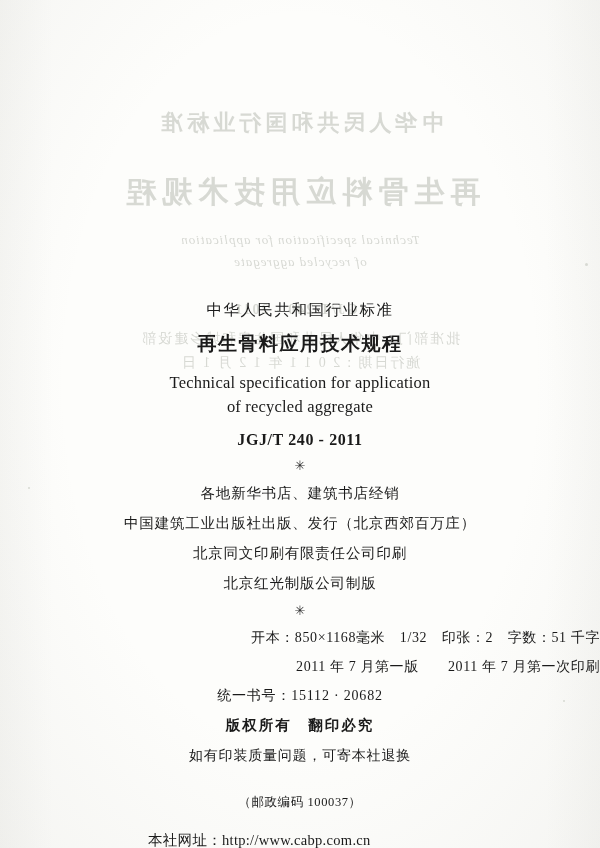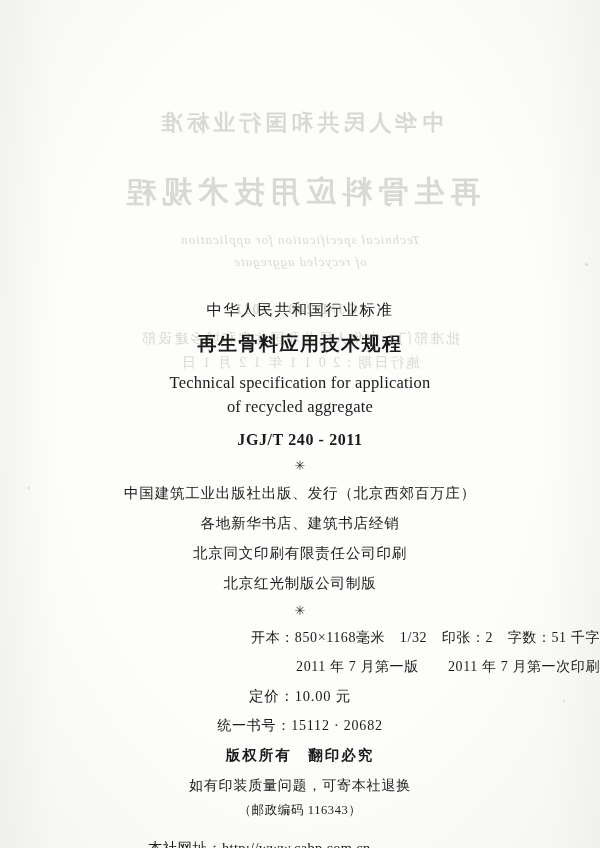--- a/index.html
+++ b/index.html
@@ -131,21 +131,21 @@
   .l-rights {
     font-size: 14.5px;
     font-weight: 700;
     letter-spacing: 2px;
     margin-bottom: 12px;
   }
 
   .l-note {
     font-size: 14px;
     letter-spacing: 0.8px;
-    margin-bottom: 7px;
+    margin-bottom: 29px;
   }
 
   .l-zip {
     font-size: 12.5px;
     letter-spacing: 0.6px;
     margin-bottom: 20px;
   }
 
   .web {
     text-align: left;
@@ -188,34 +188,33 @@
   <div class="content">
 
     <div class="line l-std">中华人民共和国行业标准</div>
     <div class="line l-title">再生骨料应用技术规程</div>
     <div class="line l-en1">Technical specification for application</div>
     <div class="line l-en2">of recycled aggregate</div>
     <div class="line l-code">JGJ/T 240 - 2011</div>
 
     <div class="star">✳</div>
 
+    <div class="line l-pub">各地新华书店、建筑书店经销</div>
     <div class="line l-pub">中国建筑工业出版社出版、发行（北京西郊百万庄）</div>
-    <div class="line l-pub">各地新华书店、建筑书店经销</div>
     <div class="line l-pub">北京同文印刷有限责任公司印刷</div>
     <div class="line l-pub">北京红光制版公司制版</div>
 
     <div class="star">✳</div>
 
     <div class="line l-spec">开本：850×1168毫米　1/32　印张：2　字数：51 千字</div>
     <div class="line l-spec">2011 年 7 月第一版　　2011 年 7 月第一次印刷</div>
-    <div class="line l-price">定价：10.00 元</div>
     <div class="line l-isbn">统一书号：15112 · 20682</div>
     <div class="line l-rights">版权所有　翻印必究</div>
     <div class="line l-note">如有印装质量问题，可寄本社退换</div>
-    <div class="line l-zip">（邮政编码 116343）</div>
+    <div class="line l-zip">（邮政编码 100037）</div>
 
     <div class="web">
       <div class="l-web">本社网址：http://www.cabp.com.cn</div>
 
     </div>
 
   </div>
 </div>
 
 </body></html>

